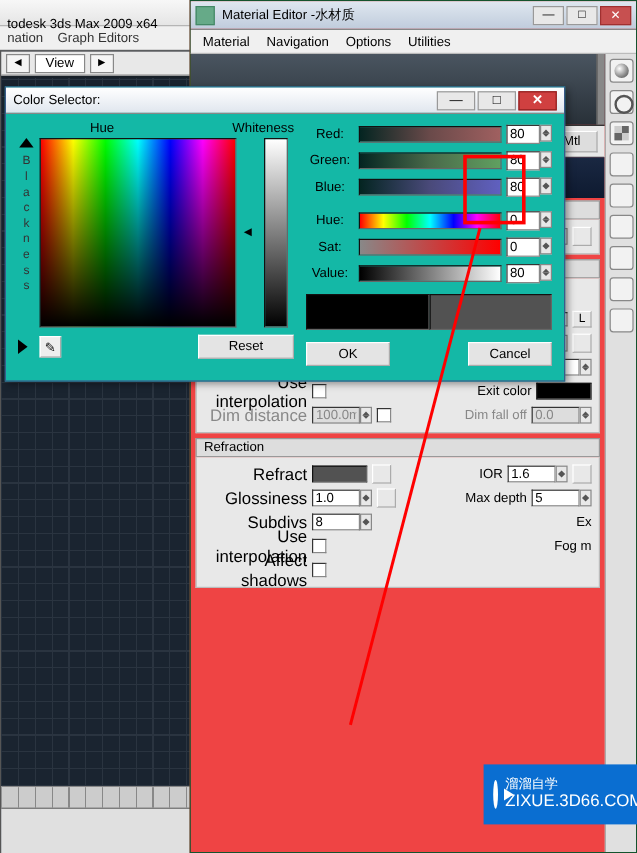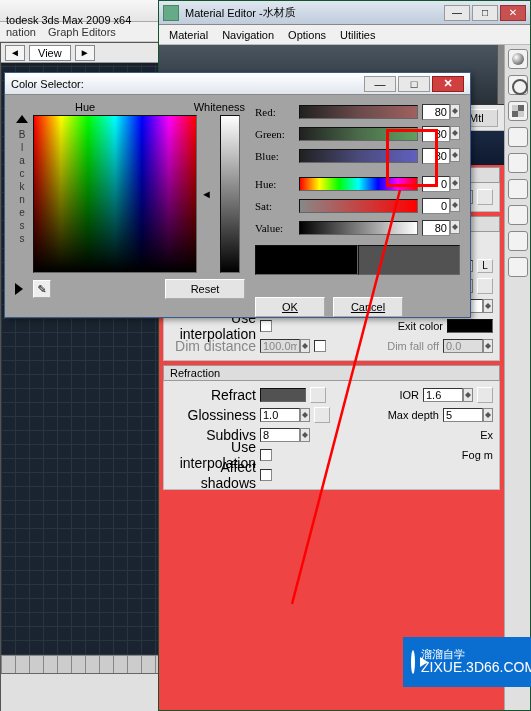--- a/index.html
+++ b/index.html
@@ -74,21 +74,21 @@
 .sarrow { width:10px; height:14px; border:1px solid #888; background:#e8e8e8; display:flex; flex-direction:column;}
 .sarrow::before,.sarrow::after{content:"";flex:1;}
 .sarrow::before{border-bottom:3px solid #555;border-left:3px solid transparent;border-right:3px solid transparent;margin:1px auto 0;width:0;height:0;}
 .sarrow::after{border-top:3px solid #555;border-left:3px solid transparent;border-right:3px solid transparent;margin:0 auto 1px;width:0;height:0;}
 .chk { width:12px; height:12px; border:1px inset #888; background:#fff;}
 .lbl2 { font-size:11px; color:#000;}
 .lbl2.d{ color:#888;}
 .lbtn { width:16px; height:14px; background:#e8e8e8; border:1px outset #fff; font-size:10px; text-align:center;}
 
 
-.cs-window { position:absolute; left:4px; top:72px; width:467px; height:246px; background:#a3a3a3; border:1px solid #3a5a8a; box-shadow:2px 2px 6px rgba(0,0,0,.4); z-index:10;}
+.cs-window { position:absolute; left:4px; top:72px; width:467px; height:246px; background:#14b8a6; border:1px solid #3a5a8a; box-shadow:2px 2px 6px rgba(0,0,0,.4); z-index:10;}
 .cs-title { background:linear-gradient(#fff,#e0e6ee); height:22px; display:flex;align-items:center; padding:0 6px; border-bottom:1px solid #888;}
 .cs-title .sp{flex:1;}
 .cs-title .wb { display:flex; gap:2px;}
 .cs-title .wbn{ width:32px;height:16px; background:#e8e8e8; border:1px solid #999; display:flex;align-items:center;justify-content:center;}
 .cs-title .wbn.cls{ background:#d04040; color:#fff; border-color:#902020; font-weight:bold;}
 
 .cs-body { padding:6px 10px 8px; display:flex; gap:10px;}
 .cs-left { width:230px; }
 .cs-labels { display:flex; justify-content:space-between; font-size:11px; margin-bottom:2px;}
 .cs-main { display:flex; gap:4px; }
@@ -98,36 +98,36 @@
 .cs-hue { width:164px; height:158px; border:1px inset #666; position:relative; background:
   linear-gradient(to right,#f00,#ff0,#0f0,#0ff,#00f,#f0f,#f00);}
 .cs-hue::after{content:"";position:absolute;inset:0;background:linear-gradient(to bottom,rgba(0,0,0,0),#000);}
 .cs-white { width:20px; height:158px; border:1px inset #666; background:linear-gradient(#fff,#000); margin-left:4px;}
 .cs-bottom { margin-top:6px; display:flex; align-items:center; gap:10px;}
 .cs-eyed { width:18px;height:18px; border:1px outset #fff; background:#eee; display:flex;align-items:center;justify-content:center;}
 .cs-reset { width:80px; height:20px; border:1px outset #fff; background:#e4e4e4;}
 
 .cs-right { flex:1; }
 .cs-srow { display:flex; align-items:center; height:22px; gap:4px;}
-.cs-srow .sl { width:40px; text-align:left;font-family:Liberation Serif, serif; }
+.cs-srow .sl { width:40px; text-align:center; }
 .cs-slider { flex:1; height:14px; border:1px inset #666;}
 .cs-slider.red{background:linear-gradient(to right,rgba(0,0,0,.8),#6a4a4a,#a06060);}
 .cs-slider.green{background:linear-gradient(to right,rgba(0,0,0,.8),#4a6a4a,#60a060);}
 .cs-slider.blue{background:linear-gradient(to right,rgba(0,0,0,.8),#4a4a7a,#6060c0);}
 .cs-slider.hue{background:linear-gradient(to right,#f00,#ff0,#0f0,#0ff,#00f,#f0f,#f00);}
 .cs-slider.sat{background:linear-gradient(to right,#888,#f00);}
 .cs-slider.val{background:linear-gradient(to right,#000,#fff);}
 .cs-spin { display:flex; }
-.cs-spin input{ width:28px; height:16px; border:1px inset #888; background:#fff; text-align:right; padding:0 2px;}
+.cs-spin input{ width:28px; height:16px; border:1px inset #888; background:#fff; text-align:left; padding:0 2px;}
 .cs-highlight{ border:3px solid #f00; padding:0; position:absolute; right:22px; top:28px; width:52px; height:58px; pointer-events:none;}
 .cs-preview { margin-top:6px; height:30px; display:flex;}
 .cs-preview div{ flex:1; border:1px inset #666;}
 .cs-preview .a{ background:#000;}
 .cs-preview .b{ background:#525252;}
-.cs-btns { margin-top:22px; display:flex; justify-content:flex-start; gap:8px;text-decoration:underline;}
+.cs-btns { margin-top:10px; display:flex; justify-content:space-between; gap:8px;}
 .cs-btns button{ width:70px; height:20px; background:#e4e4e4; border:1px outset #fff;}
 
 
 .callout { position:absolute; z-index:20; pointer-events:none; }
 .callout svg{ width:531px; height:711px; }
 
 
 .wm { position:absolute; right:0; bottom:24px; width:128px; height:50px; background:#0a6ed1; display:flex; align-items:center; gap:6px; padding:0 8px; z-index:30;}
 .wm .play{ width:24px;height:24px;border:2px solid #fff;border-radius:50%;position:relative;}
 .wm .play::after{content:"";position:absolute;left:7px;top:5px;border-left:8px solid #fff;border-top:5px solid transparent;border-bottom:5px solid transparent;}

